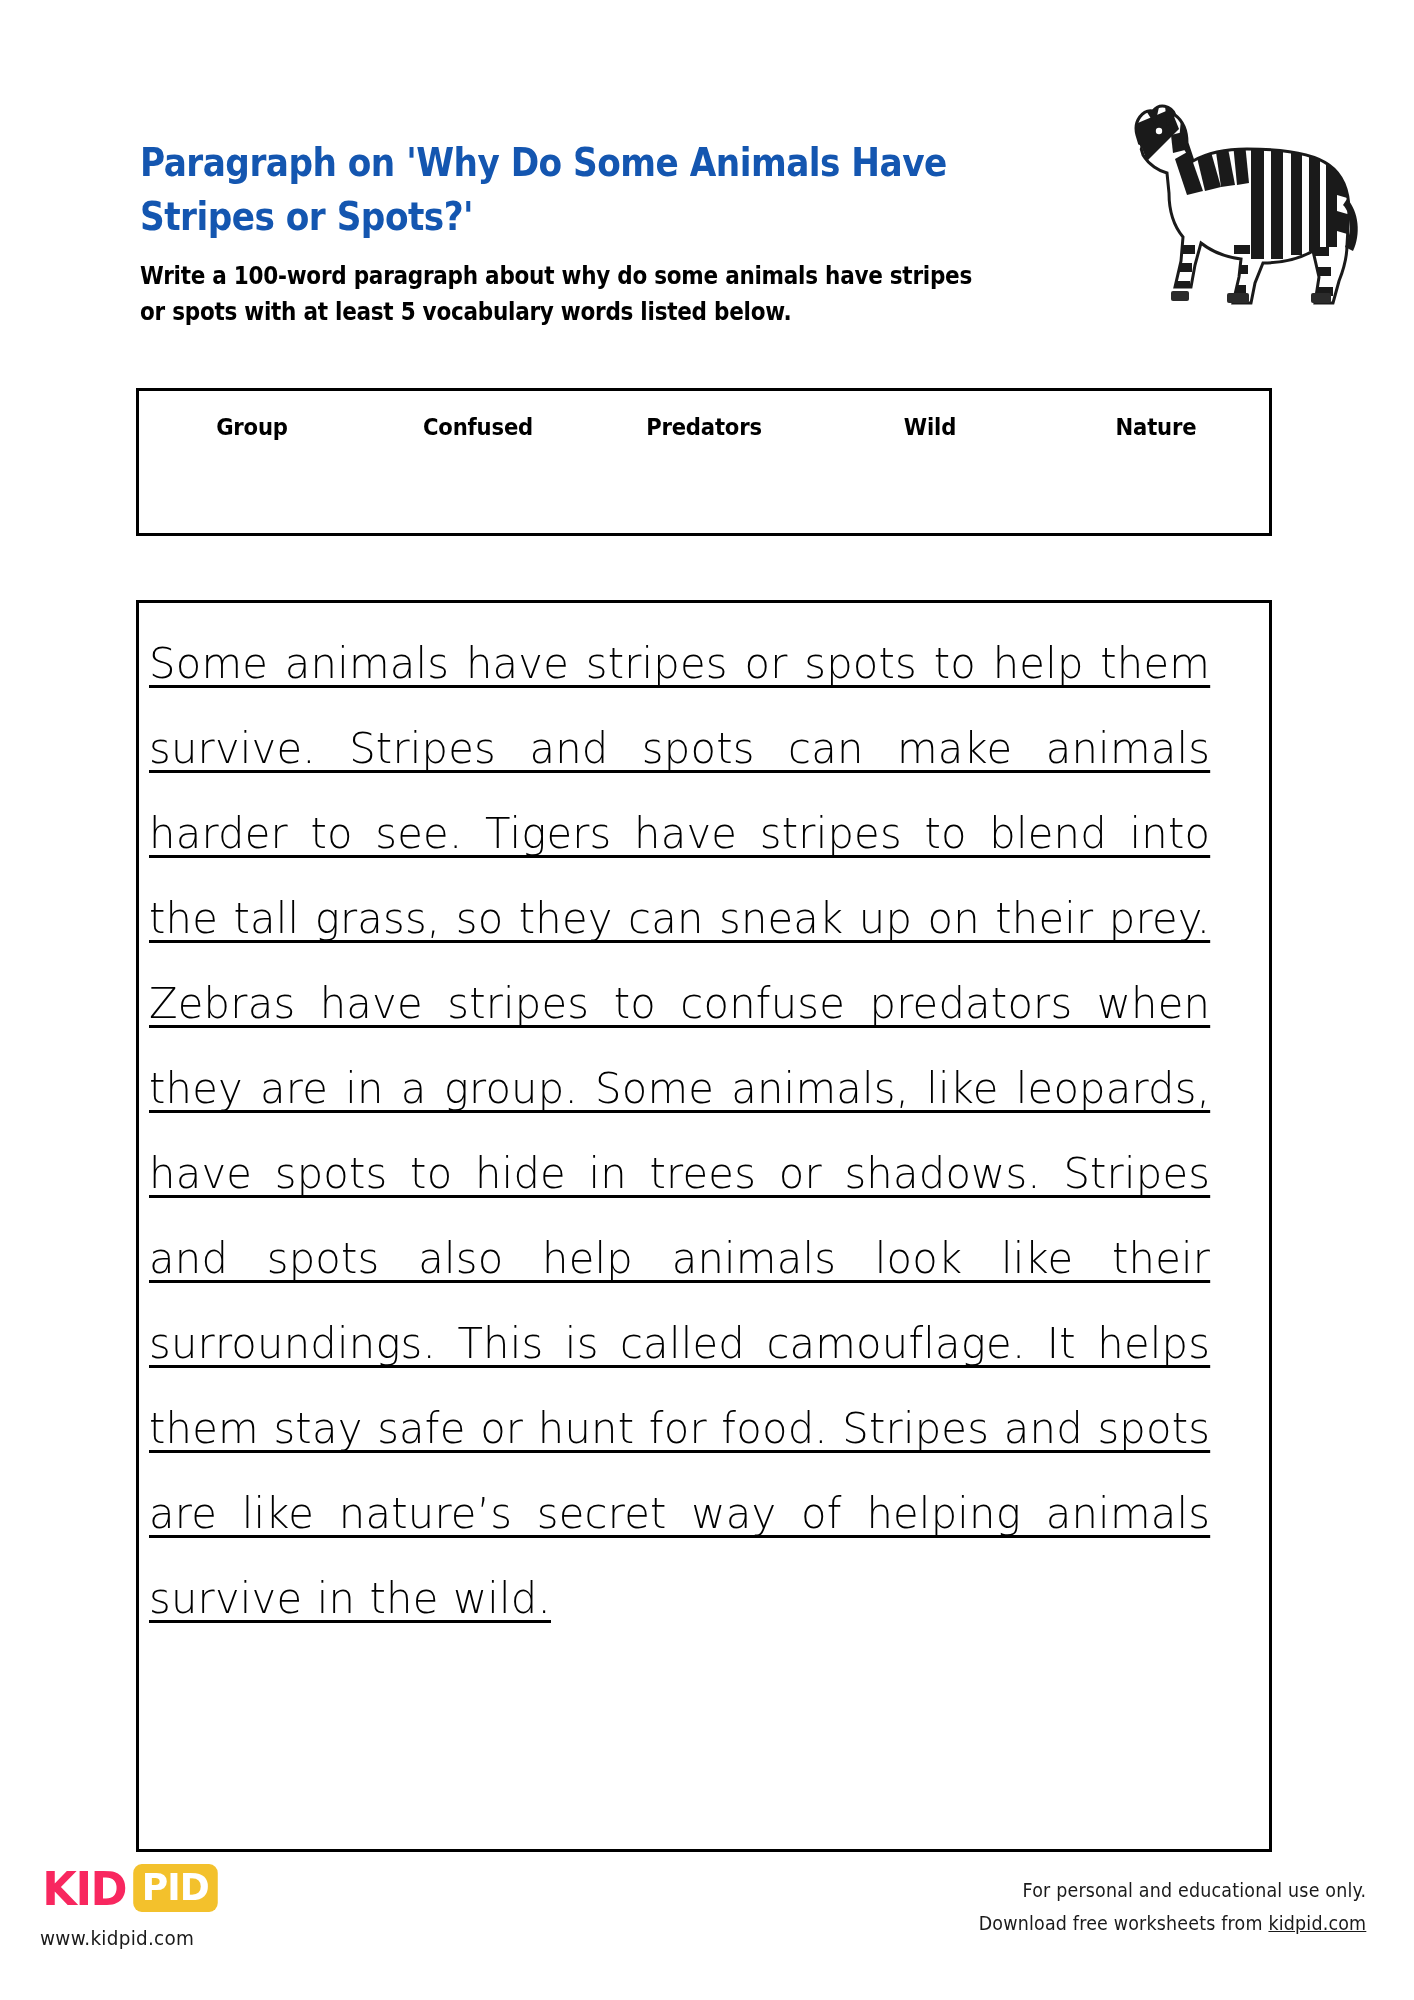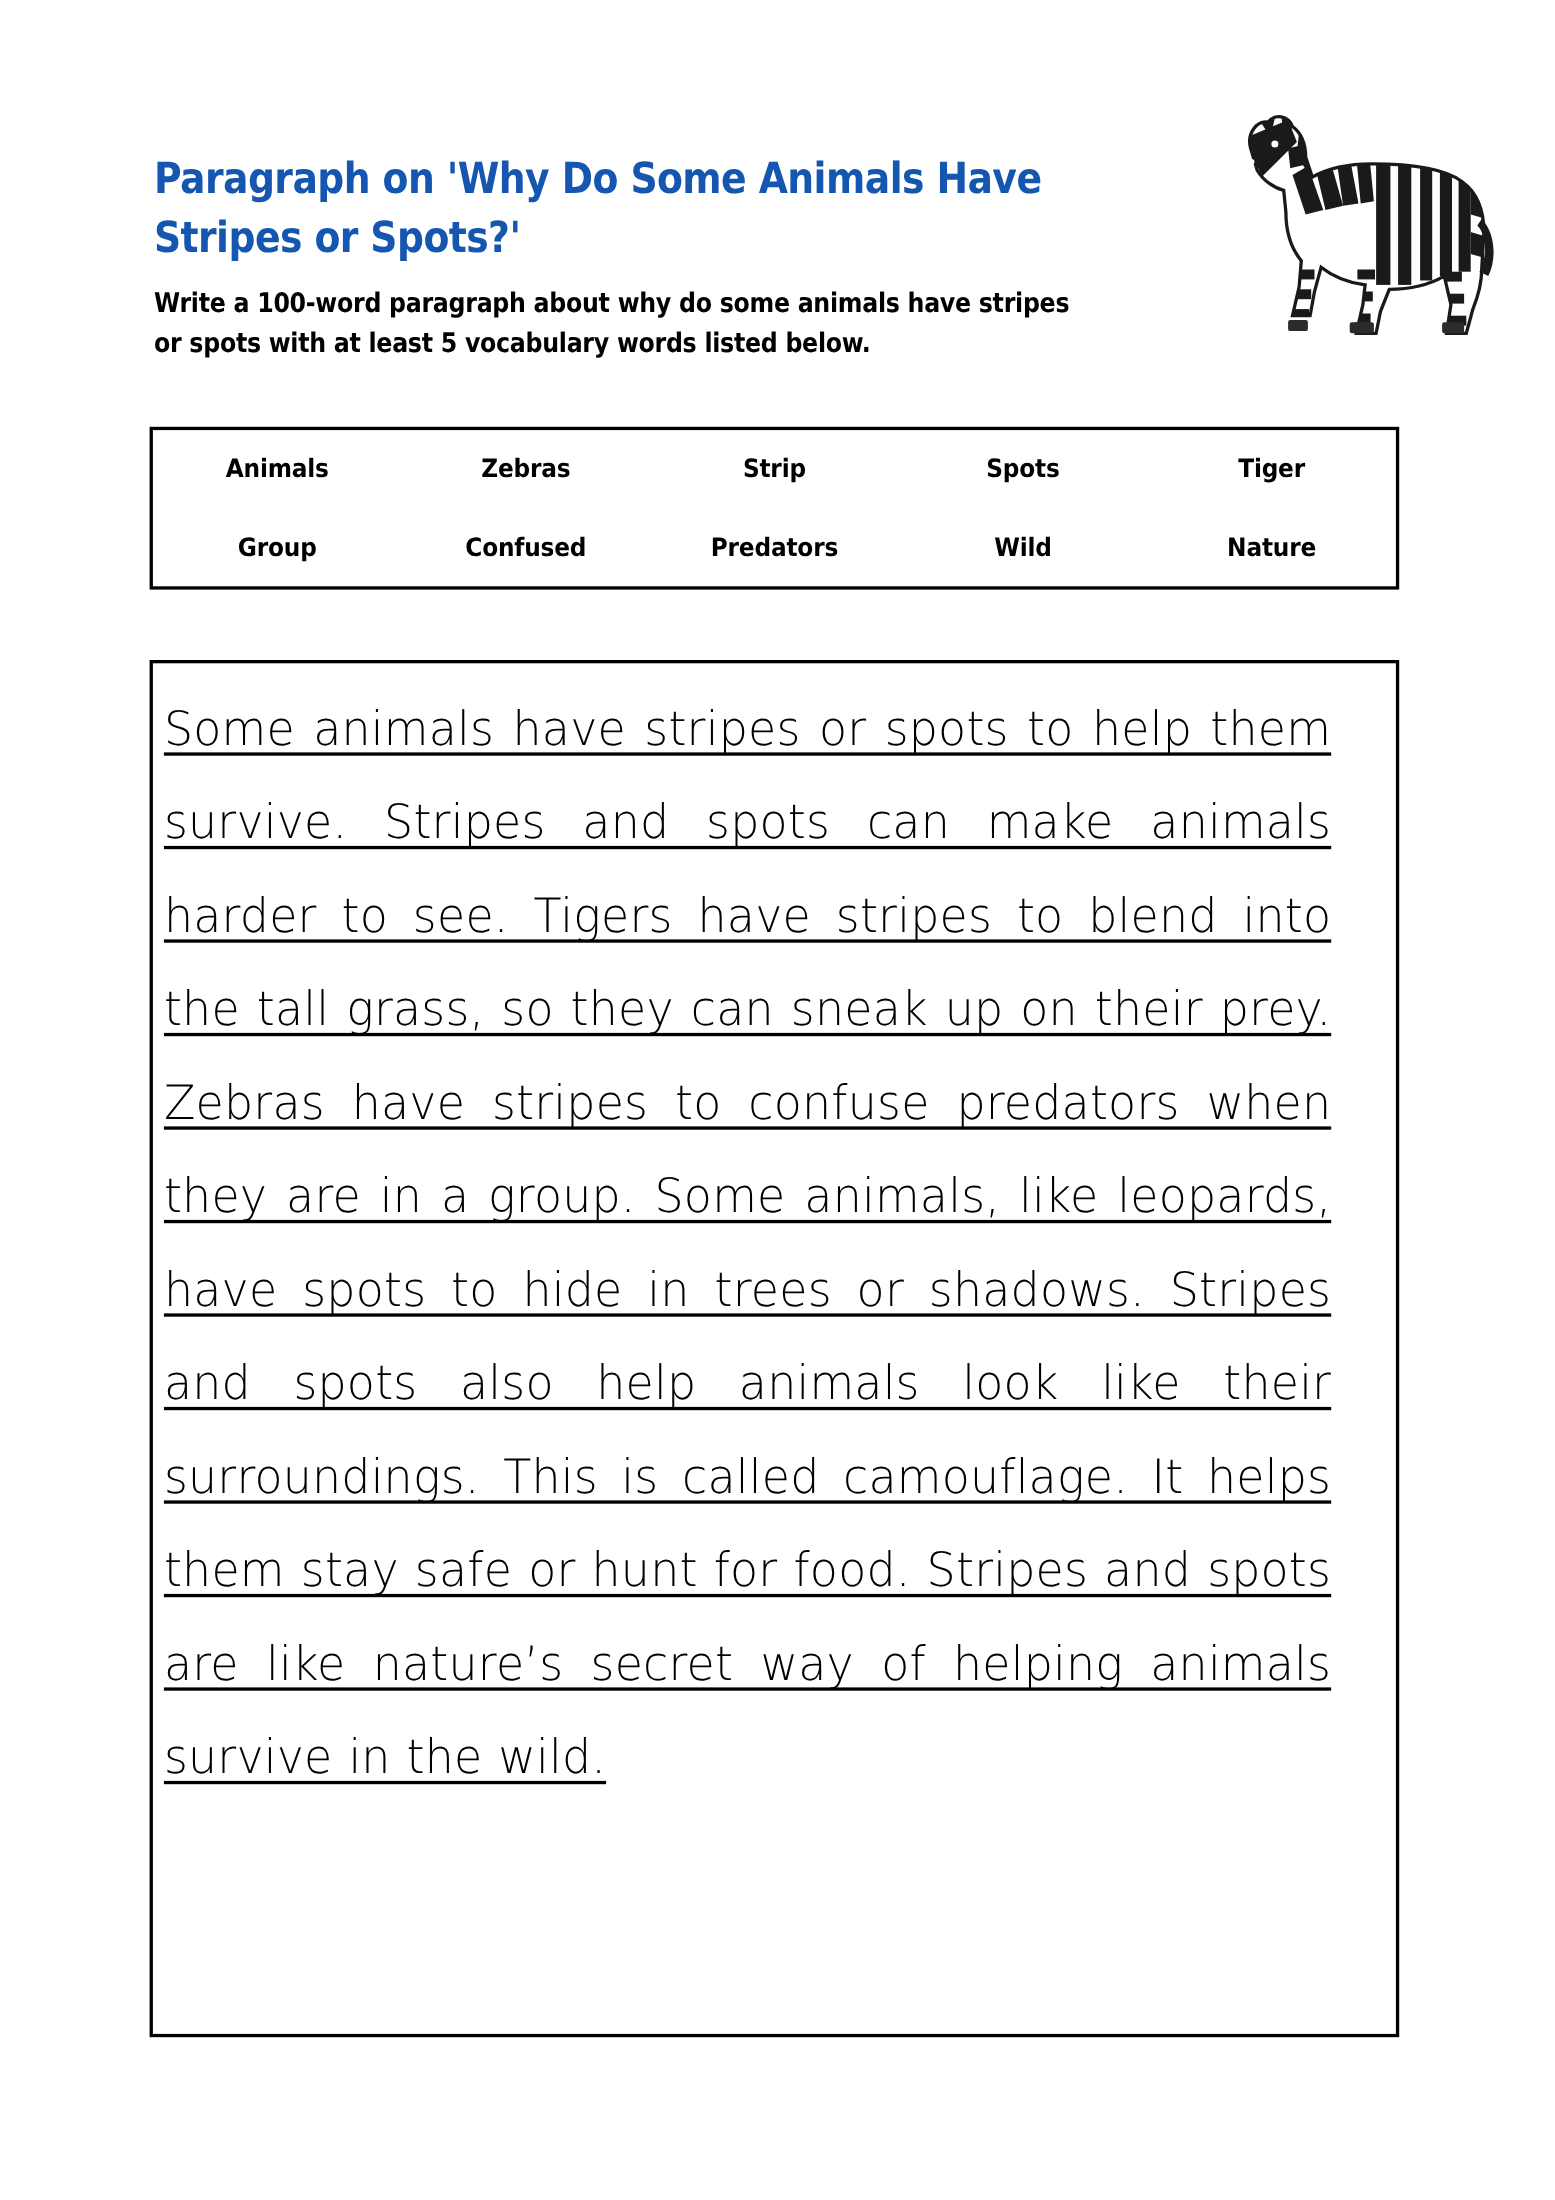--- a/index.html
+++ b/index.html
@@ -270,33 +270,39 @@
       <path d="M272 104 C284 116 286 140 278 156 L270 152 C278 136 276 118 268 110 Z" fill="#1a1a1a"></path>
 
       <circle cx="84" cy="36" r="3.2" fill="#ffffff"></circle>
 
       <circle cx="63" cy="52" r="2.4" fill="#ffffff"></circle>
     </svg>
   </div>
 
   <div class="vocab-box">
     <div class="vocab-row">
-      <div class="vocab-cell">Animals</div>
-      <div class="vocab-cell">Zebras</div>
-      <div class="vocab-cell">Strip</div>
-      <div class="vocab-cell">Spots</div>
-      <div class="vocab-cell">Tiger</div>
-    </div>
-    <div class="vocab-row">
       <div class="vocab-cell">Group</div>
       <div class="vocab-cell">Confused</div>
       <div class="vocab-cell">Predators</div>
       <div class="vocab-cell">Wild</div>
       <div class="vocab-cell">Nature</div>
     </div>
   </div>
 
   <div class="answer-box">
     <p class="answer-text">Some animals have stripes or spots to help them survive. Stripes and spots can make animals harder to see. Tigers have stripes to blend into the tall grass, so they can sneak up on their prey. Zebras have stripes to confuse predators when they are in a group. Some animals, like leopards, have spots to hide in trees or shadows. Stripes and spots also help animals look like their surroundings. This is called camouflage. It helps them stay safe or hunt for food. Stripes and spots are like nature’s secret way of helping animals survive in the wild.</p>
   </div>
 
+  <div class="footer">
+    <div class="logo-block">
+      <div class="logo-mark">
+        <span class="logo-kid">KID</span>
+        <span class="logo-pid">PID</span>
+      </div>
+      <div class="logo-url">www.kidpid.com</div>
+    </div>
+    <div class="footer-right">
+      <div>For personal and educational use only.</div>
+      <div><span>Download free worksheets from </span><span class="footer-link">kidpid.com</span></div>
+    </div>
+  </div>
 
 </div>
 
 </body></html>

